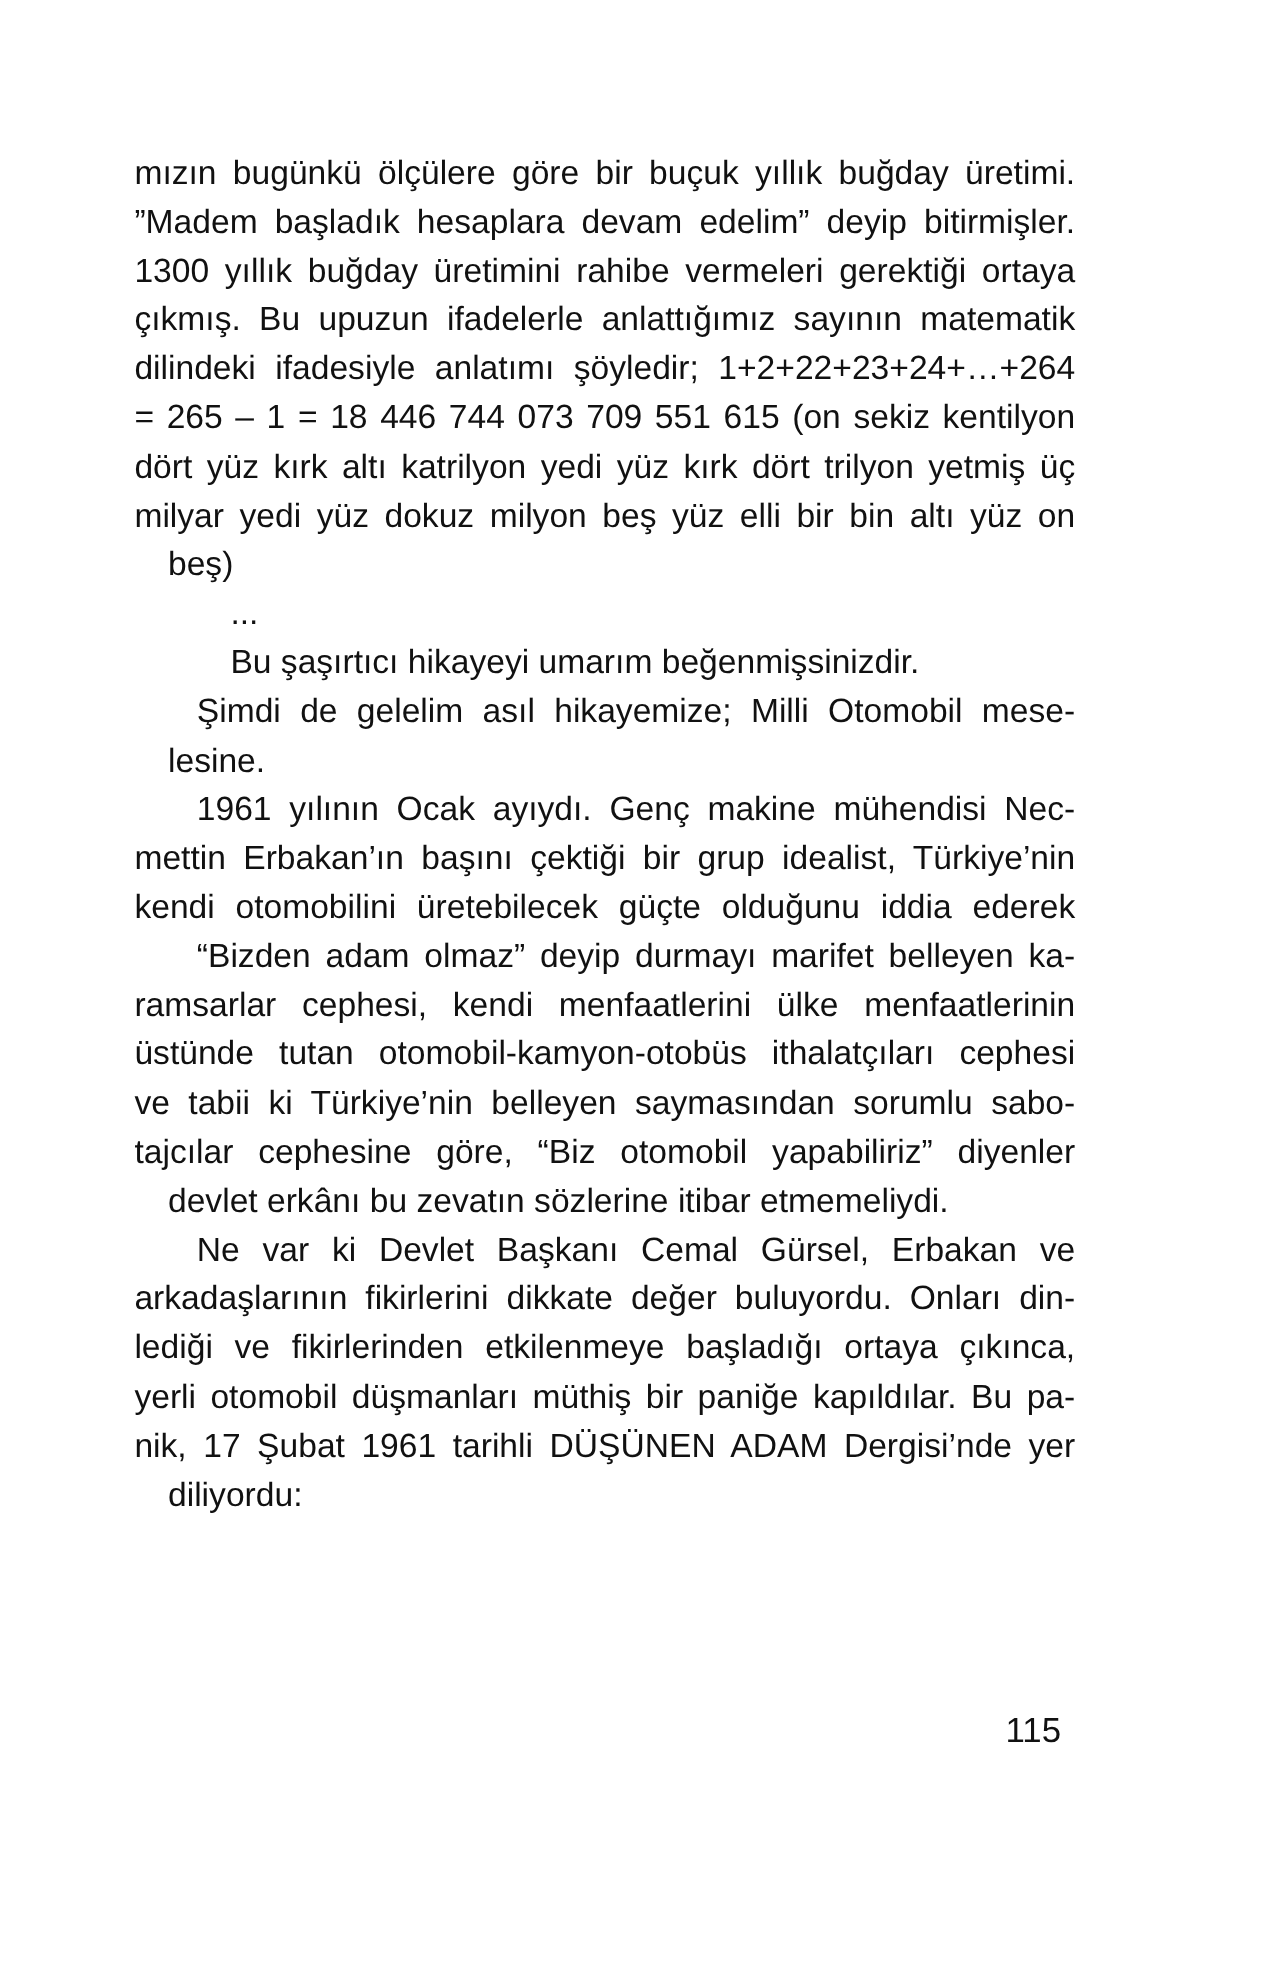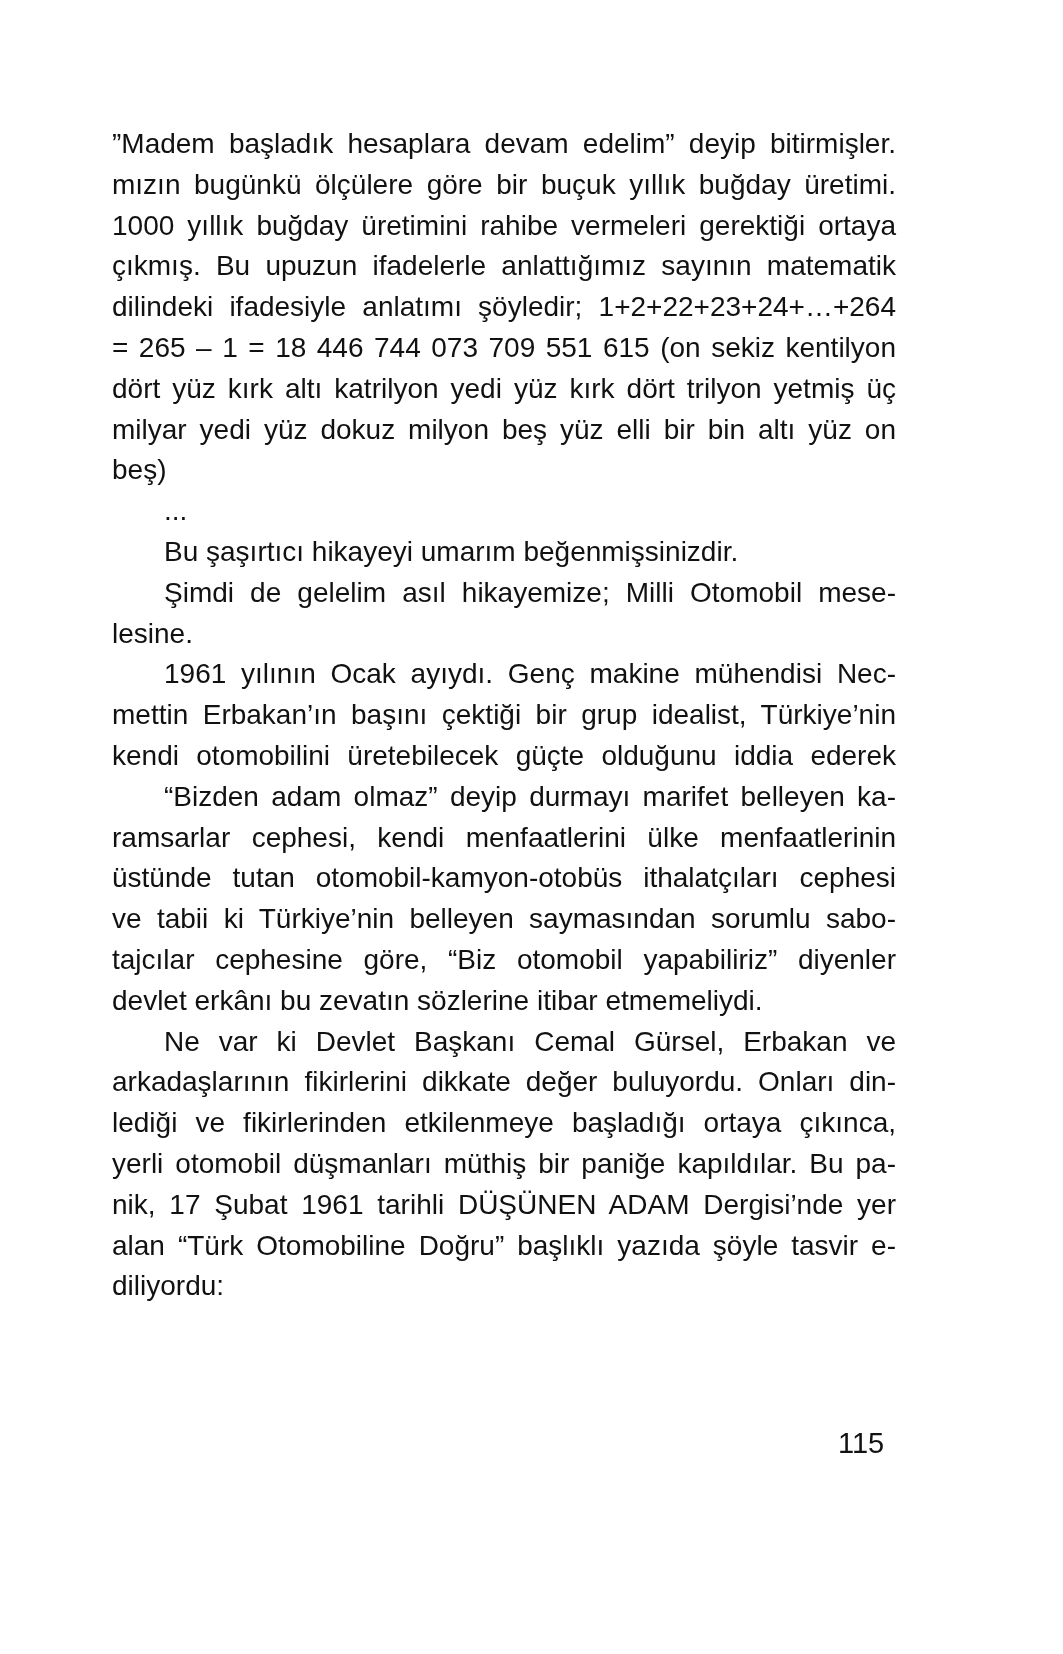--- a/index.html
+++ b/index.html
@@ -25,40 +25,41 @@
       display: block;
       height: 40.8px;
       line-height: 40.8px;
       font-size: 28px;
       white-space: nowrap;
       text-align: justify;
       text-align-last: justify;
     }
     .line.last {
       text-align-last: left;
+      margin-left: 28px;
     }
     .line.indent {
       padding-left: 52px;
     }
     .page-number {
       position: absolute;
       left: 838px;
       top: 1425px;
       font-size: 29px;
       line-height: 36px;
     }
   </style>
 </head>
 <body>
 
 <div class="page" id="page-body">
     <div class="paragraph">
+      <span class="line">mızın bugünkü ölçülere göre bir buçuk yıllık buğday üretimi.</span>
       <span class="line">”Madem başladık hesaplara devam edelim” deyip bitirmişler.</span>
-      <span class="line">mızın bugünkü ölçülere göre bir buçuk yıllık buğday üretimi.</span>
-      <span class="line">1000 yıllık buğday üretimini rahibe vermeleri gerektiği ortaya</span>
+      <span class="line">1300 yıllık buğday üretimini rahibe vermeleri gerektiği ortaya</span>
       <span class="line">çıkmış. Bu upuzun ifadelerle anlattığımız sayının matematik</span>
       <span class="line">dilindeki ifadesiyle anlatımı şöyledir; 1+2+22+23+24+…+264</span>
       <span class="line">= 265 – 1 = 18 446 744 073 709 551 615 (on sekiz kentilyon</span>
       <span class="line">dört yüz kırk altı katrilyon yedi yüz kırk dört trilyon yetmiş üç</span>
       <span class="line">milyar yedi yüz dokuz milyon beş yüz elli bir bin altı yüz on</span>
       <span class="line last">beş)</span>
     </div>
     <div class="paragraph">
       <span class="line indent last">...</span>
     </div>
@@ -81,18 +82,17 @@
       <span class="line">ve tabii ki Türkiye’nin belleyen saymasından sorumlu sabo-</span>
       <span class="line">tajcılar cephesine göre, “Biz otomobil yapabiliriz” diyenler</span>
       <span class="line last">devlet erkânı bu zevatın sözlerine itibar etmemeliydi.</span>
     </div>
     <div class="paragraph">
       <span class="line indent">Ne var ki Devlet Başkanı Cemal Gürsel, Erbakan ve</span>
       <span class="line">arkadaşlarının fikirlerini dikkate değer buluyordu. Onları din-</span>
       <span class="line">lediği ve fikirlerinden etkilenmeye başladığı ortaya çıkınca,</span>
       <span class="line">yerli otomobil düşmanları müthiş bir paniğe kapıldılar. Bu pa-</span>
       <span class="line">nik, 17 Şubat 1961 tarihli DÜŞÜNEN ADAM Dergisi’nde yer</span>
-      <span class="line">alan “Türk Otomobiline Doğru” başlıklı yazıda şöyle tasvir e-</span>
       <span class="line last">diliyordu:</span>
     </div>
   </div>
 
 <div class="page-number">115</div>
 
 </body></html>

